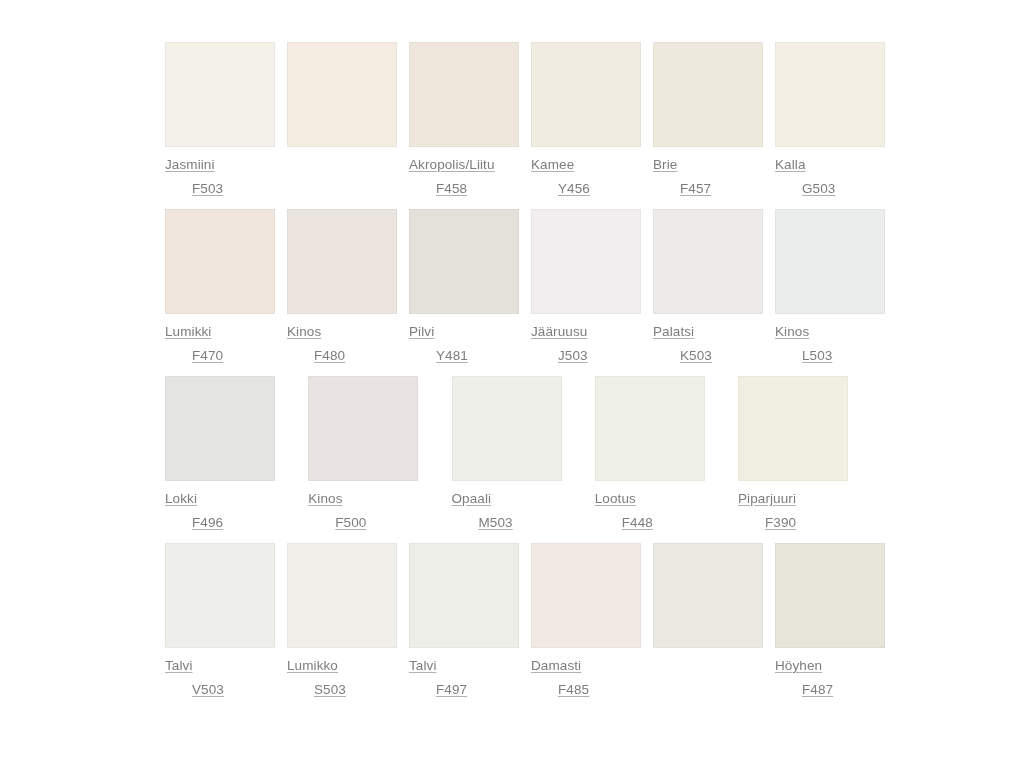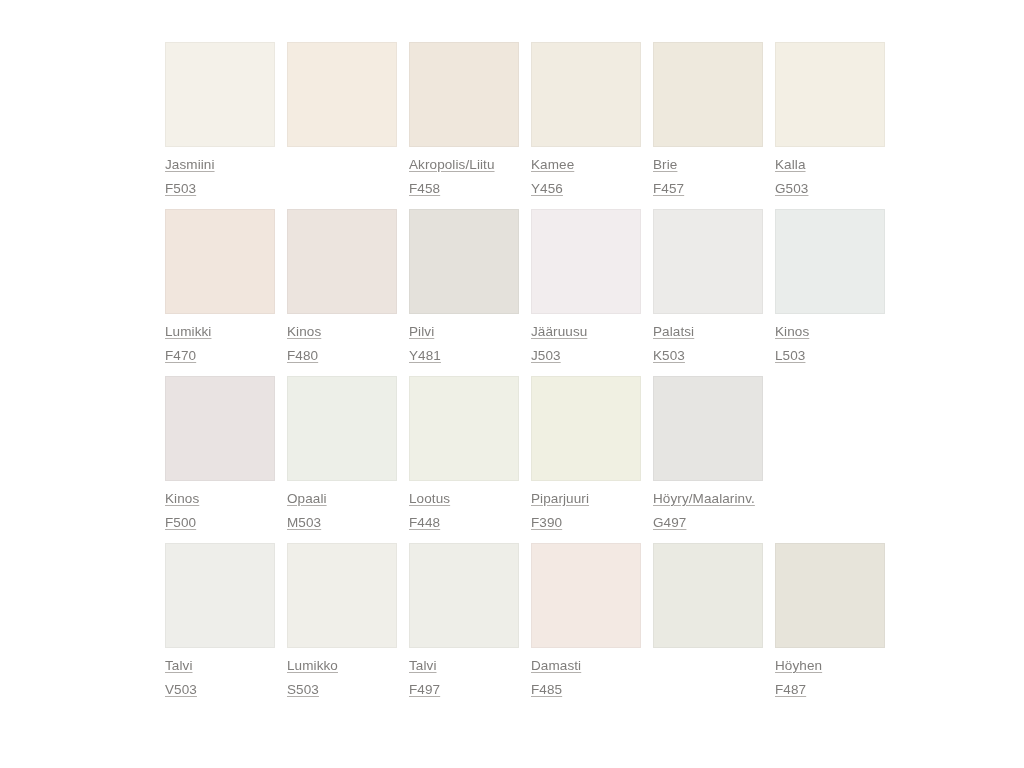--- a/index.html
+++ b/index.html
@@ -17,20 +17,21 @@
   #palette-grid {
     position: absolute;
     left: 165px;
     top: 42px;
     width: 683px;
   }
   .palette-row {
     display: flex;
     gap: 12px;
     margin-bottom: 12px;
+    justify-content: space-between;
   }
   .swatch-cell {
     width: 110px;
     flex: 0 0 110px;
     position: relative;
   }
   .swatch-chip {
     width: 110px;
     height: 105px;
     box-sizing: border-box;
@@ -52,20 +53,21 @@
     white-space: nowrap;
     cursor: pointer;
   }
   .swatch-name-wrap,
   .swatch-code-wrap {
     display: block;
     line-height: 0;
   }
   .swatch-code-wrap {
     margin-top: 7px;
+    margin-left: 27px;
   }
 </style>
 </head>
 <body style="background-color: rgb(255, 255, 255);">
 
 <div id="palette-grid">
     <div class="palette-row">
       <div class="swatch-cell">
         <div class="swatch-chip" style="background-color: rgb(244, 241, 233);"></div>
         <div class="swatch-labels">
@@ -144,20 +146,27 @@
       <div class="swatch-cell">
         <div class="swatch-chip" style="background-color: rgb(234, 237, 235);"></div>
         <div class="swatch-labels">
           <span class="swatch-name-wrap"><span class="swatch-name">Kinos</span></span>
           <span class="swatch-code-wrap"><span class="swatch-code">L503</span></span>
         </div>
       </div>
     </div>
     <div class="palette-row">
       <div class="swatch-cell">
+        <div class="swatch-chip" style="background-color: rgb(228, 229, 227);"></div>
+        <div class="swatch-labels">
+          <span class="swatch-name-wrap"><span class="swatch-name">Lokki</span></span>
+          <span class="swatch-code-wrap"><span class="swatch-code">F496</span></span>
+        </div>
+      </div>
+      <div class="swatch-cell">
         <div class="swatch-chip" style="background-color: rgb(233, 227, 226);"></div>
         <div class="swatch-labels">
           <span class="swatch-name-wrap"><span class="swatch-name">Kinos</span></span>
           <span class="swatch-code-wrap"><span class="swatch-code">F500</span></span>
         </div>
       </div>
       <div class="swatch-cell">
         <div class="swatch-chip" style="background-color: rgb(237, 239, 232);"></div>
         <div class="swatch-labels">
           <span class="swatch-name-wrap"><span class="swatch-name">Opaali</span></span>
@@ -169,27 +178,20 @@
         <div class="swatch-labels">
           <span class="swatch-name-wrap"><span class="swatch-name">Lootus</span></span>
           <span class="swatch-code-wrap"><span class="swatch-code">F448</span></span>
         </div>
       </div>
       <div class="swatch-cell">
         <div class="swatch-chip" style="background-color: rgb(240, 240, 226);"></div>
         <div class="swatch-labels">
           <span class="swatch-name-wrap"><span class="swatch-name">Piparjuuri</span></span>
           <span class="swatch-code-wrap"><span class="swatch-code">F390</span></span>
-        </div>
-      </div>
-      <div class="swatch-cell">
-        <div class="swatch-chip" style="background-color: rgb(230, 229, 226);"></div>
-        <div class="swatch-labels">
-          <span class="swatch-name-wrap"><span class="swatch-name">Höyry/Maalarinv.</span></span>
-          <span class="swatch-code-wrap"><span class="swatch-code">G497</span></span>
         </div>
       </div>
     </div>
     <div class="palette-row">
       <div class="swatch-cell">
         <div class="swatch-chip" style="background-color: rgb(238, 238, 234);"></div>
         <div class="swatch-labels">
           <span class="swatch-name-wrap"><span class="swatch-name">Talvi</span></span>
           <span class="swatch-code-wrap"><span class="swatch-code">V503</span></span>
         </div>

